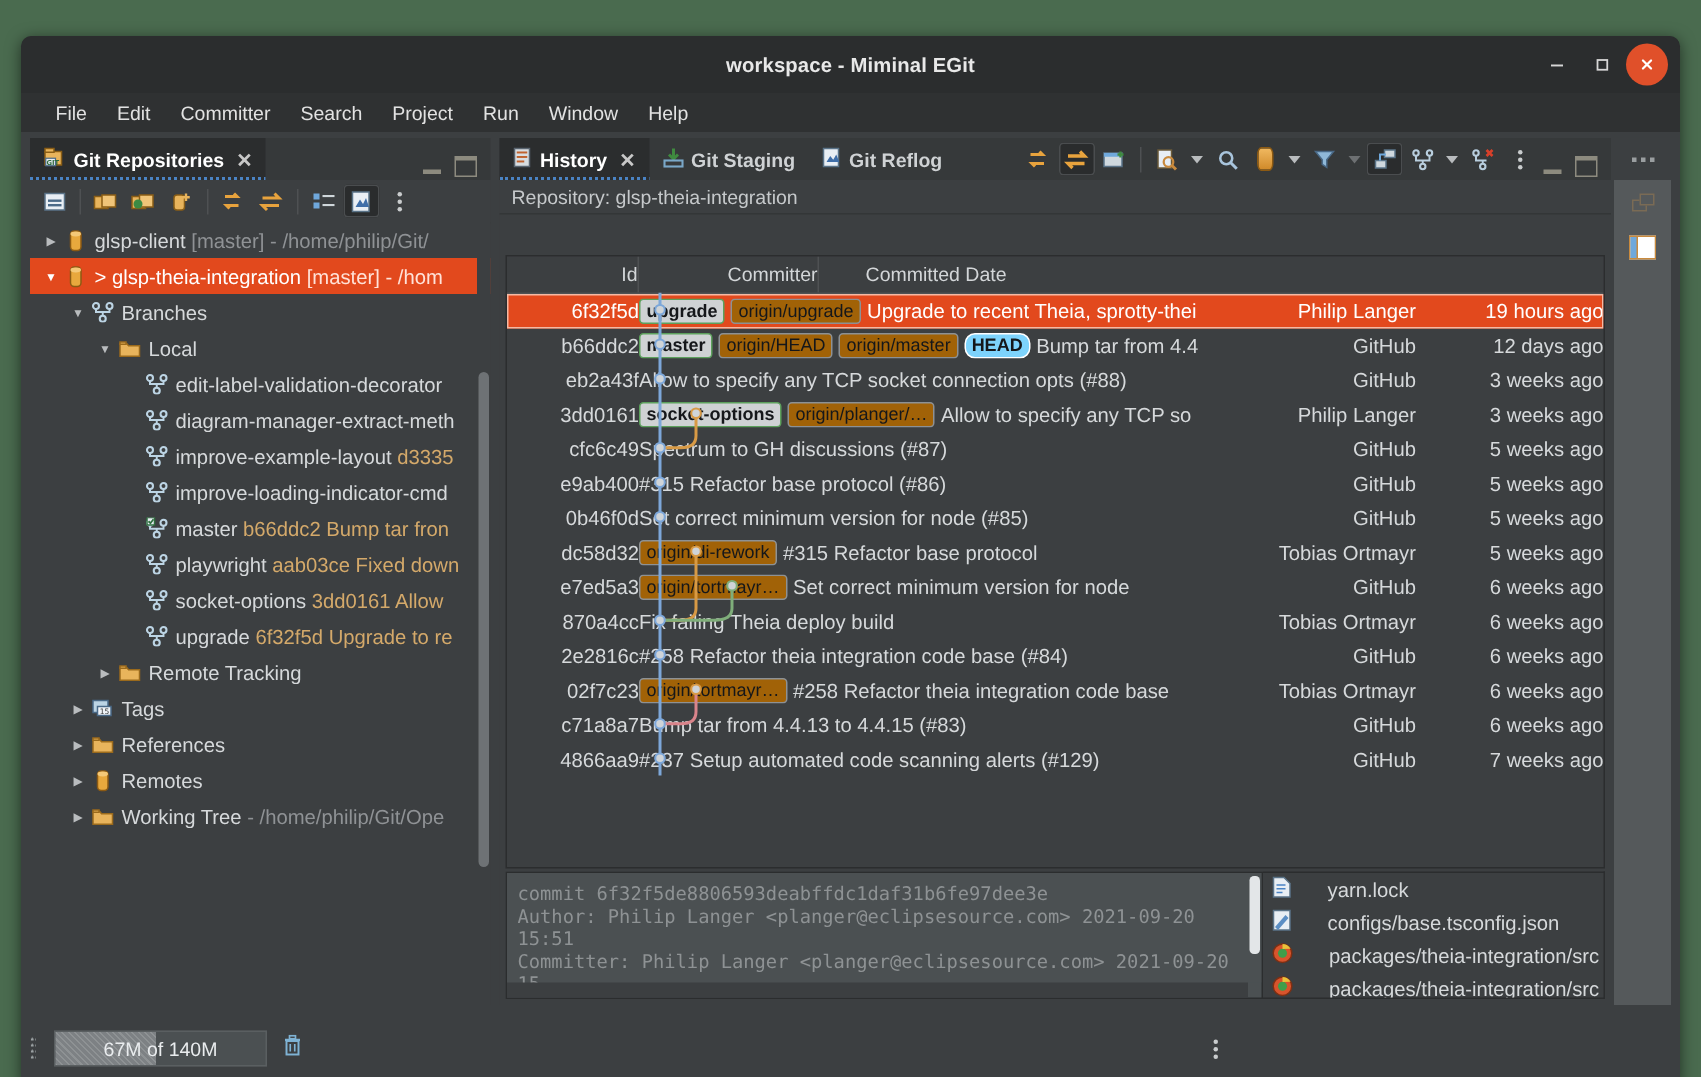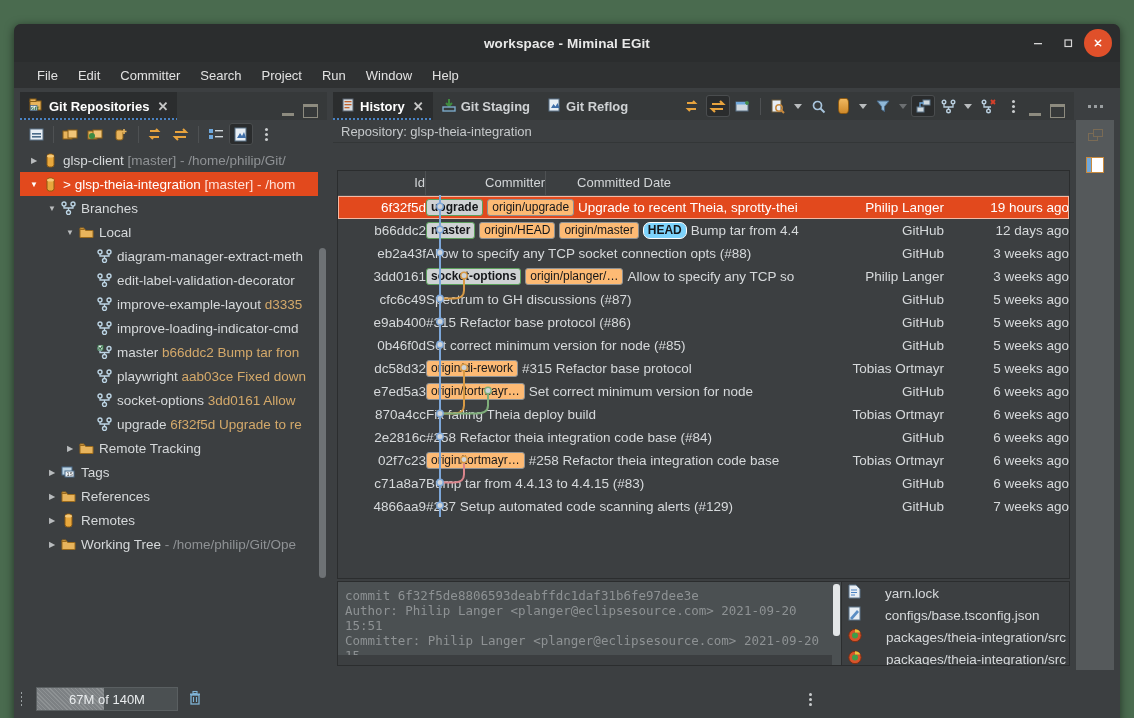--- a/index.html
+++ b/index.html
@@ -83,21 +83,21 @@
   .hh{padding-left:10px;border-right:1px solid #4e5153;height:24px;line-height:24px;box-sizing:border-box;}
   .hrow{height:23px;display:flex;align-items:center;font-size:13.5px;color:#d6d9db;position:relative;}
   .hrow.sel{background:#e2491d;color:#fff;outline:1px solid #f5b9a3;outline-offset:-1px;}
   .c-id{width:88px;flex:0 0 88px;padding-left:9px;box-sizing:border-box;}
   .c-msg{flex:1;position:relative;overflow:hidden;display:flex;align-items:center;min-width:0;}
   .c-cmt{width:120px;flex:0 0 120px;}
   .c-date{width:125px;flex:0 0 125px;}
   .graph{position:absolute;left:0;top:0;width:72px;height:100%;}
   .msgtext{margin-left:72px;white-space:nowrap;display:flex;align-items:center;gap:4px;}
   .ref{display:inline-block;padding:0px 4px;border-radius:3px;font-size:12px;line-height:15px;
-       background:#fdba74;color:#15171a;border:1px solid #8d9194;}
+       background:#a16207;color:#15171a;border:1px solid #8d9194;}
   .ref.local{background:#cfd2d4;border:1px solid #5ca05c;color:#15171a;font-weight:bold;}
   .ref.head{background:#7dd3fc;border:1.5px solid #ffffff;color:#15171a;font-weight:bold;border-radius:7px;}
   .hscroll{position:absolute;left:0;right:0;bottom:0;height:10px;background:#3c3f41;}
   
   .detailwrap{position:absolute;left:4px;top:489px;right:4px;bottom:4px;display:flex;gap:0;}
   .detail{flex:1;background:#4b5052;border:1px solid #2b2d2e;position:relative;overflow:hidden;
           font-family:"DejaVu Sans Mono", monospace;font-size:12.5px;color:#b7babc;padding:6px 0 0 7px;
           box-sizing:border-box;}
   .detail .gray{color:#8e9294;}
   .detail .lnk{color:#9fc9de;text-decoration:underline;}
@@ -306,34 +306,34 @@
               <span style="width:60px;flex:0 0 60px"></span>
               <span class="twist"></span>
               <span class="ticon">
                 <svg width="15" height="14" viewBox="0 0 15 14">
                   <circle cx="3" cy="3" r="2" fill="none" stroke="#bcd4e4" stroke-width="1.4"></circle>
                   <circle cx="12" cy="3" r="2" fill="none" stroke="#bcd4e4" stroke-width="1.4"></circle>
                   <circle cx="7.5" cy="11.5" r="2" fill="none" stroke="#bcd4e4" stroke-width="1.4"></circle>
                   <path d="M3 5 v2 h9 v-2 M7.5 7 v2.5" stroke="#bcd4e4" stroke-width="1.3" fill="none"></path>
                 </svg>
               </span>
-              <span class="tlabel" style="padding-left:4px">diagram-manager-extract-meth</span>
+              <span class="tlabel" style="padding-left:4px">edit-label-validation-decorator</span>
             </div>
             <div class="trow">
               <span style="width:60px;flex:0 0 60px"></span>
               <span class="twist"></span>
               <span class="ticon">
                 <svg width="15" height="14" viewBox="0 0 15 14">
                   <circle cx="3" cy="3" r="2" fill="none" stroke="#bcd4e4" stroke-width="1.4"></circle>
                   <circle cx="12" cy="3" r="2" fill="none" stroke="#bcd4e4" stroke-width="1.4"></circle>
                   <circle cx="7.5" cy="11.5" r="2" fill="none" stroke="#bcd4e4" stroke-width="1.4"></circle>
                   <path d="M3 5 v2 h9 v-2 M7.5 7 v2.5" stroke="#bcd4e4" stroke-width="1.3" fill="none"></path>
                 </svg>
               </span>
-              <span class="tlabel" style="padding-left:4px">edit-label-validation-decorator</span>
+              <span class="tlabel" style="padding-left:4px">diagram-manager-extract-meth</span>
             </div>
             <div class="trow">
               <span style="width:60px;flex:0 0 60px"></span>
               <span class="twist"></span>
               <span class="ticon">
                 <svg width="15" height="14" viewBox="0 0 15 14">
                   <circle cx="3" cy="3" r="2" fill="none" stroke="#bcd4e4" stroke-width="1.4"></circle>
                   <circle cx="12" cy="3" r="2" fill="none" stroke="#bcd4e4" stroke-width="1.4"></circle>
                   <circle cx="7.5" cy="11.5" r="2" fill="none" stroke="#bcd4e4" stroke-width="1.4"></circle>
                   <path d="M3 5 v2 h9 v-2 M7.5 7 v2.5" stroke="#bcd4e4" stroke-width="1.3" fill="none"></path>

